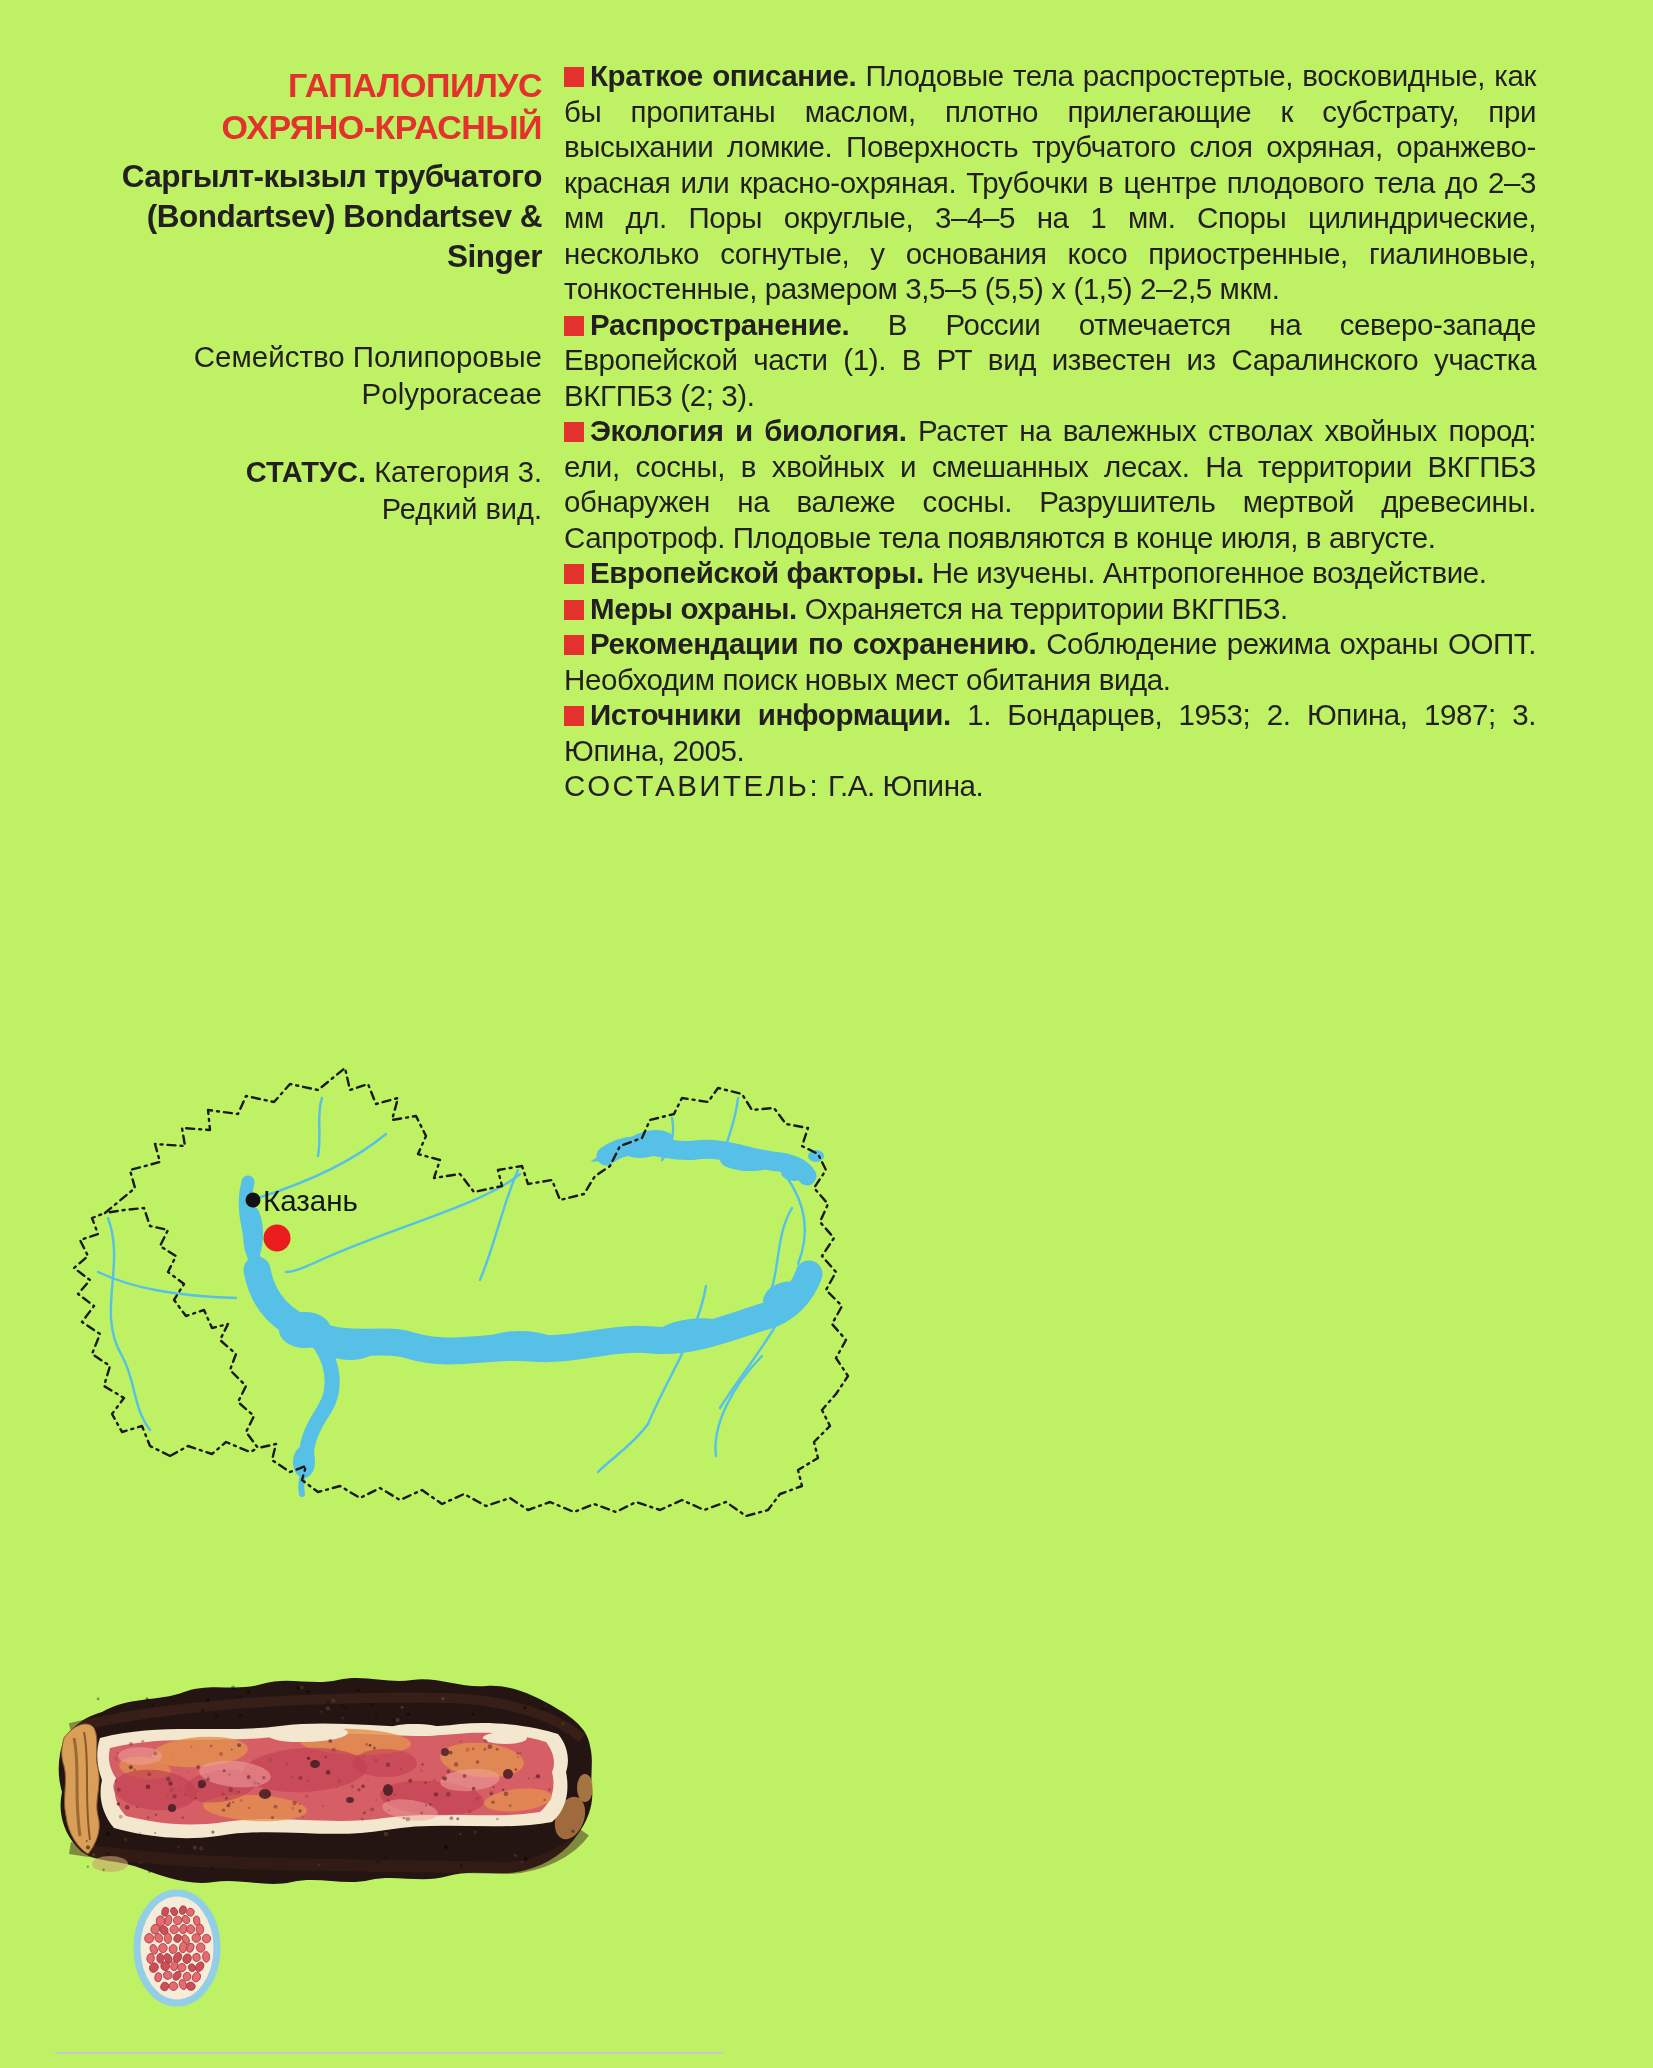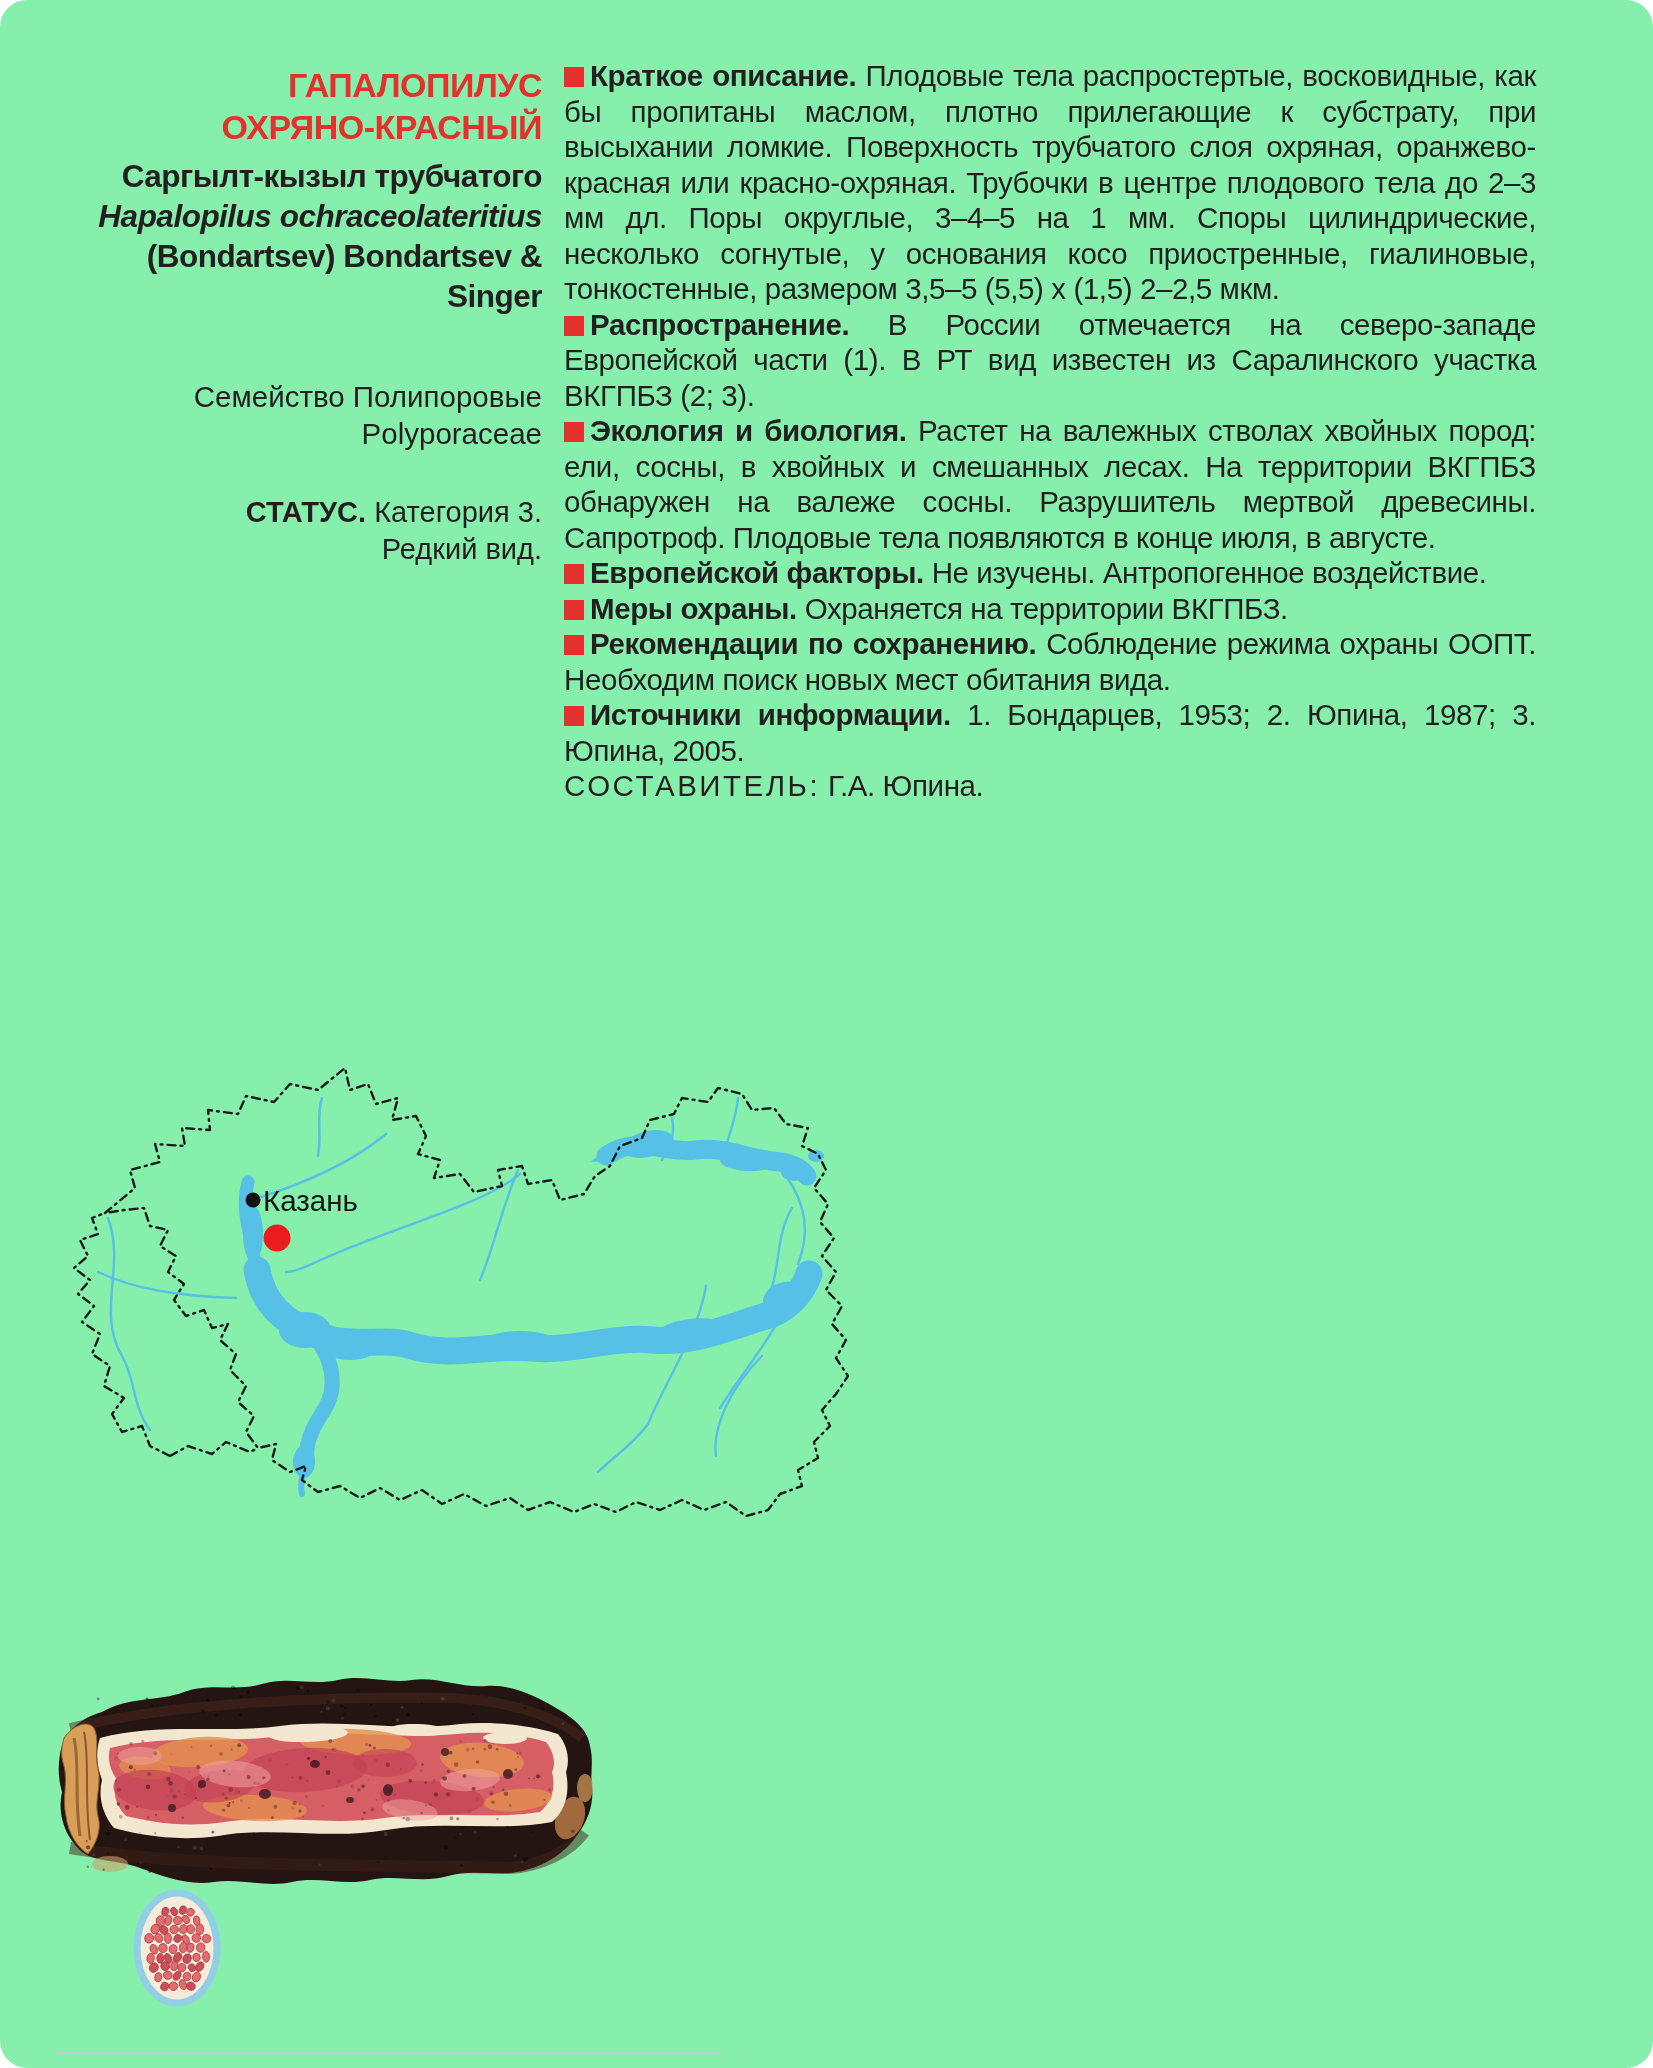--- a/index.html
+++ b/index.html
@@ -4,22 +4,22 @@
 <title></title>
 <style>
   :root{
     --accent-red:#e3312d;
     --water-blue:#57c0e6;
     --marker-red:#ea1c1c;
     --ink:#231f20;
   }
   html,body{margin:0;padding:0;background:#fff;}
   .page{
-    position:relative;width:1653px;height:2068px;background:#86efac;overflow:hidden;
-    font-family:"Liberation Sans","DejaVu Sans",sans-serif;color:var(--ink);border-radius:27px;
+    position:relative;width:1653px;height:2068px;background:#bef264;overflow:hidden;
+    font-family:"Liberation Sans","DejaVu Sans",sans-serif;color:var(--ink);
   }
   
   .left-col{position:absolute;left:58px;top:64px;width:484px;text-align:right;}
   .title{margin:0;color:var(--accent-red);font-weight:700;font-size:34px;line-height:42px;letter-spacing:-0.5px;}
   .name-ta{font-weight:700;font-size:31.5px;line-height:40px;margin-top:8px;letter-spacing:-0.5px;}
   .name-la{font-weight:700;font-style:italic;font-size:31.5px;line-height:40px;letter-spacing:-0.5px;}
   .authority{font-weight:700;font-size:31.5px;line-height:40px;letter-spacing:-0.5px;}
   .family{margin-top:62px;font-size:29.5px;line-height:37px;}
   .status{margin-top:42px;font-size:29px;line-height:37px;}
   .status .b{font-weight:700;}
@@ -56,21 +56,20 @@
 <body>
 
 <div class="page">
 
   <header class="left-col">
     <h1 class="title">
       <span>ГАПАЛОПИЛУС</span><br>
       <span>ОХРЯНО-КРАСНЫЙ</span>
     </h1>
     <div class="name-ta">Саргылт-кызыл трубчатого</div>
-    <div class="name-la">Hapalopilus ochraceolateritius</div>
     <div class="authority">(Bondartsev) Bondartsev &amp; Singer</div>
     <div class="family">
       <div>Семейство Полипоровые</div>
       <div>Polyporaceae</div>
     </div>
     <div class="status">
       <div><span class="b">СТАТУС.</span> <span>Категория 3.</span></div>
       <div>Редкий вид.</div>
     </div>
   </header>

